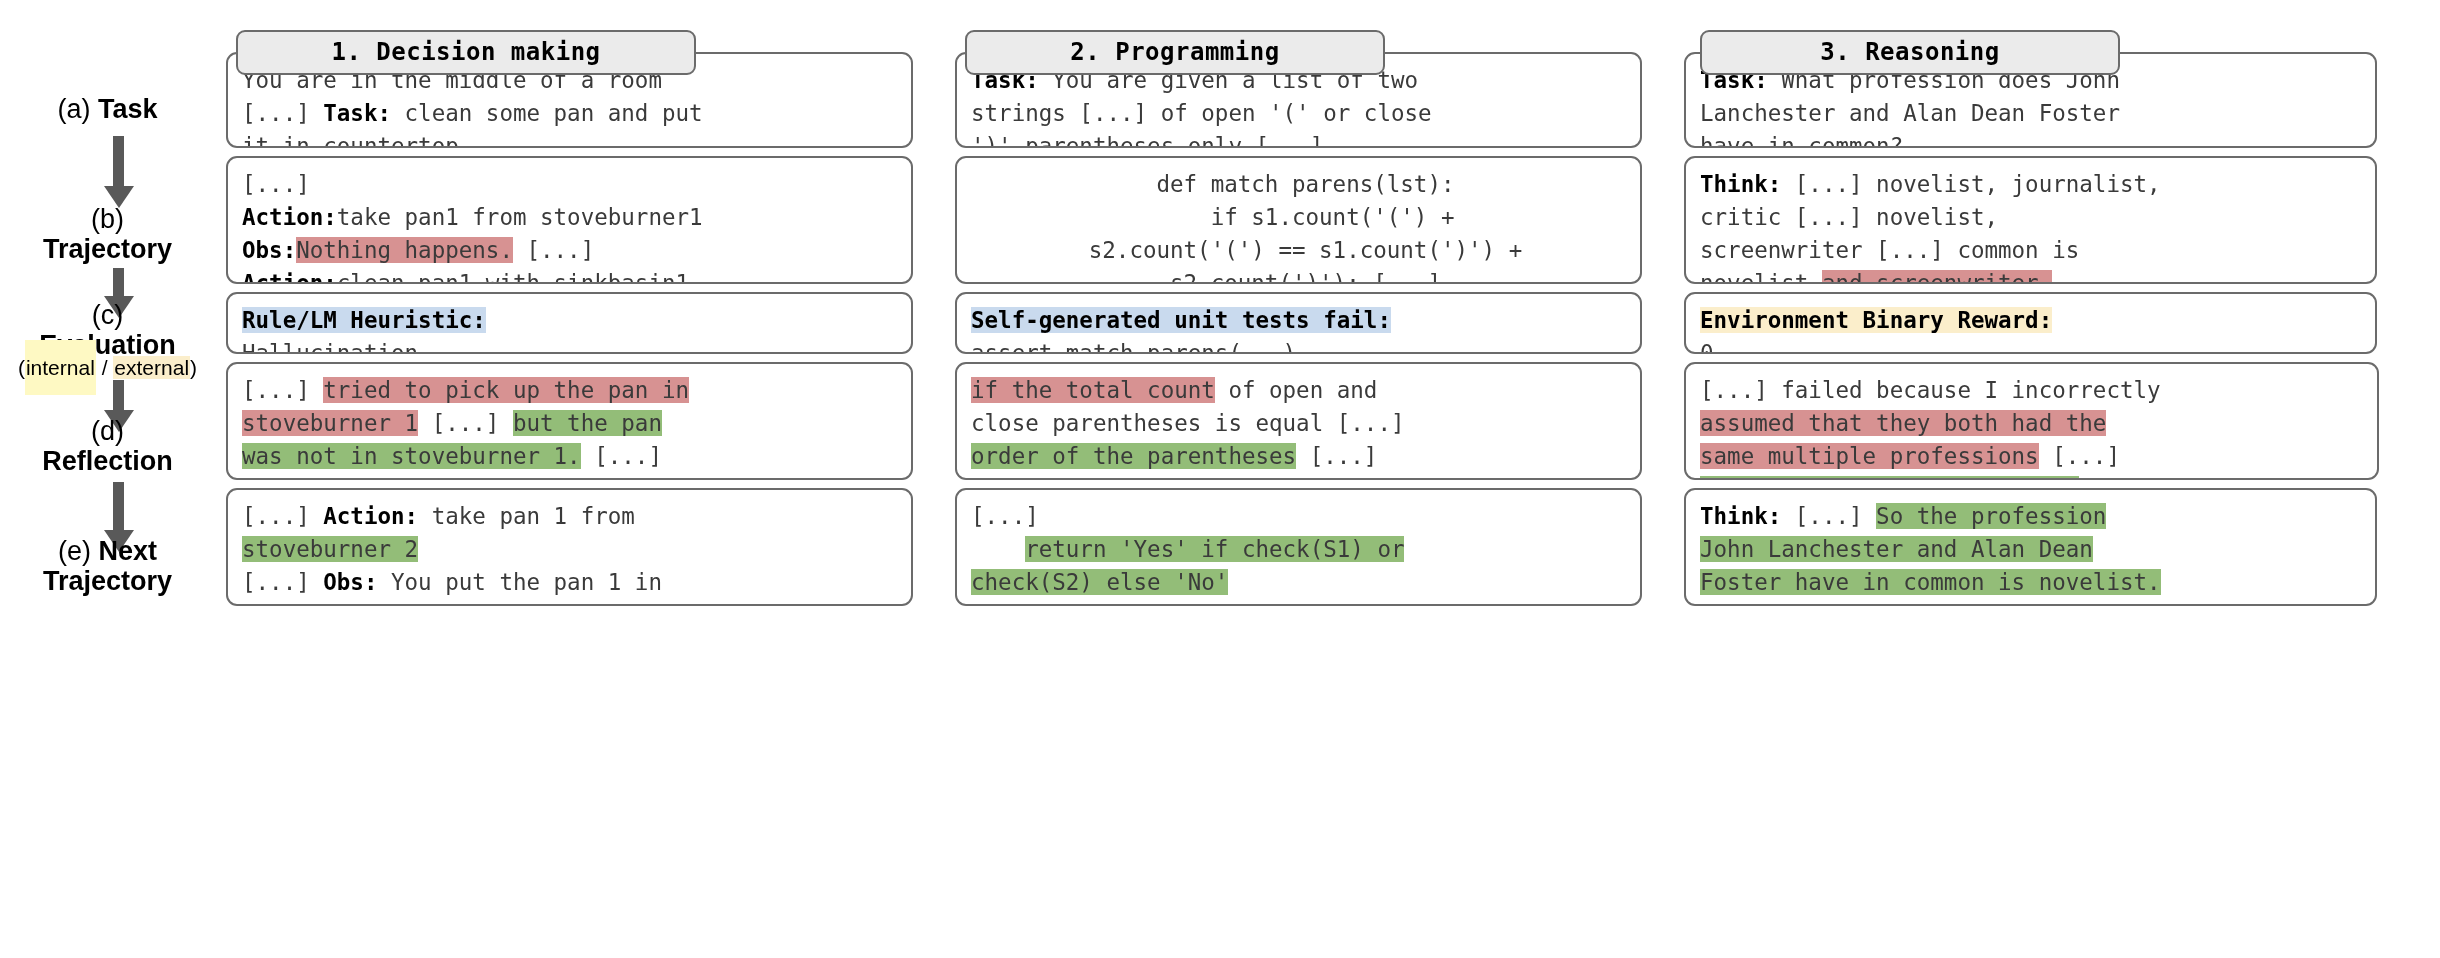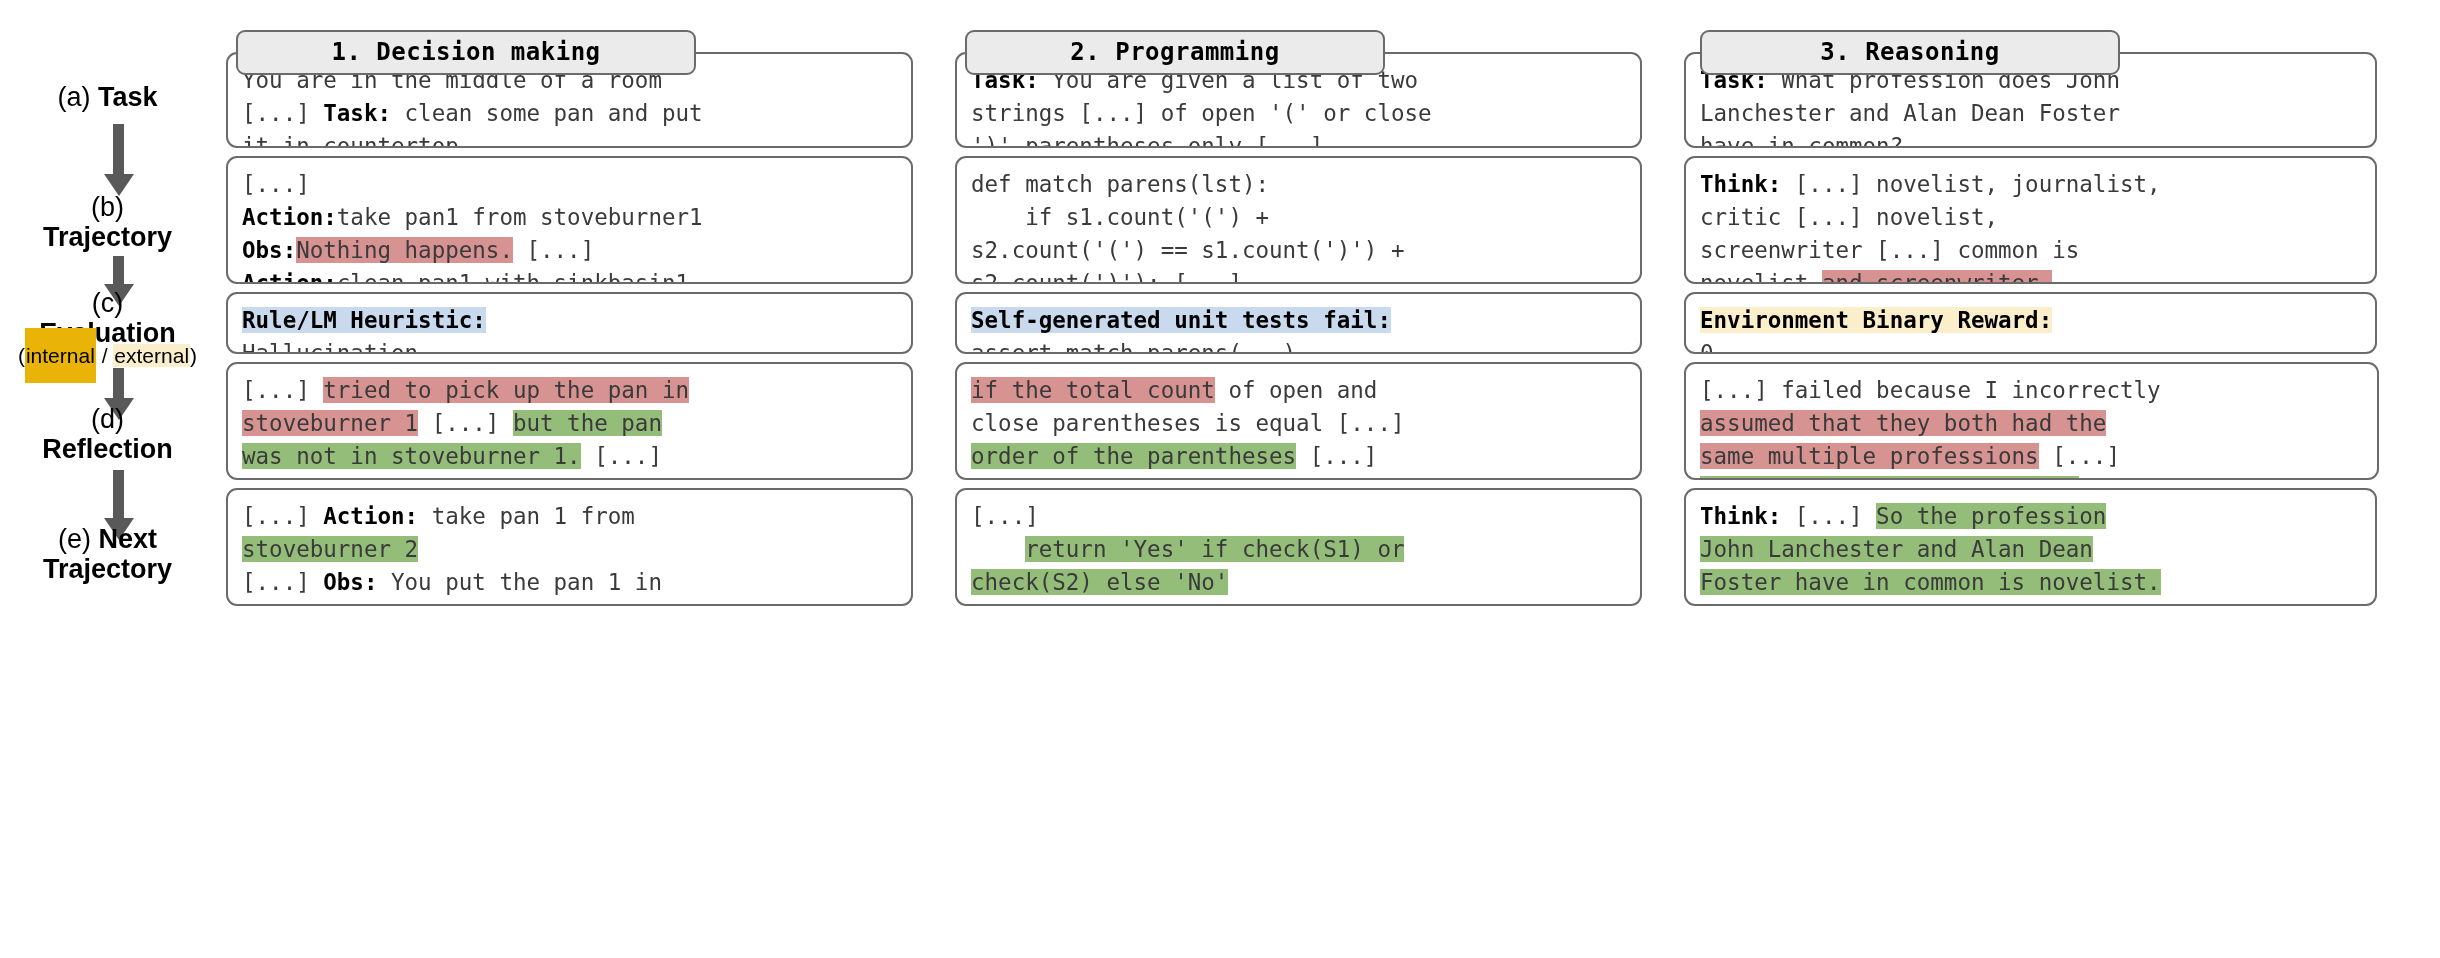--- a/index.html
+++ b/index.html
@@ -16,21 +16,21 @@
 
   #figure {
     position: relative;
     width: 2440px;
     height: 958px;
   }
 
   
   .rail {
     position: absolute;
-    left: 0; top: 0;
+    left: 0; top: 12px;
     width: 215px;
     height: 714px;
   }
   .rail-label {
     position: absolute;
     width: 215px;
     text-align: center;
     font-family: "Liberation Sans", sans-serif;
     font-size: 27px;
     line-height: 1.12;
@@ -38,21 +38,21 @@
   }
   .rail-label .bold { font-weight: bold; }
   .rail-sub {
     position: absolute;
     width: 215px;
     text-align: center;
     font-size: 21px;
     color: #000;
     white-space: nowrap;
   }
-  .hl-int { background: #eab308; padding: 16px 1px; }
+  .hl-int { background: #fef9c3; padding: 16px 1px; }
   .hl-ext { background: #fbeecb; padding: 0 1px; }
 
   
   .arrow {
     position: absolute;
     left: 104px;
     width: 30px;
   }
   .arrow .shaft {
     position: absolute;
@@ -189,21 +189,21 @@
   <div class="col col-1">
     <div class="box row-a" style="width:687px;"><span class="ln"><span>You are in the middle of a room</span></span><span class="ln"><span>[...] </span><b>Task:</b><span> clean some pan and put</span></span><span class="ln"><span>it in countertop.</span></span></div>
     <div class="box row-b" style="width:687px;"><span class="ln"><span>[...]</span></span><span class="ln"><b>Action:</b><span>take pan1 from stoveburner1</span></span><span class="ln"><b>Obs:</b><span class="r">Nothing happens.</span><span> [...]</span></span><span class="ln"><b>Action:</b><span>clean pan1 with sinkbasin1</span></span></div>
     <div class="box row-c" style="width:687px;"><span class="ln"><b class="b">Rule/LM Heuristic:</b></span><span class="ln"><span>Hallucination.</span></span></div>
     <div class="box row-d" style="width:687px;"><span class="ln"><span>[...] </span><span class="r">tried to pick up the pan in</span></span><span class="ln"><span class="r">stoveburner 1</span><span> [...] </span><span class="g">but the pan</span></span><span class="ln"><span class="g">was not in stoveburner 1.</span><span> [...]</span></span></div>
     <div class="box row-e" style="width:687px;"><span class="ln"><span>[...] </span><b>Action:</b><span> take pan 1 from</span></span><span class="ln"><span class="g">stoveburner 2</span></span><span class="ln"><span>[...] </span><b>Obs:</b><span> You put the pan 1 in</span></span><span class="ln"><span>countertop 1.</span></span></div>
   </div>
 
   <div class="col col-2">
     <div class="box row-a" style="width:687px;"><span class="ln"><b>Task:</b><span> You are given a list of two</span></span><span class="ln"><span>strings [...] of open '(' or close</span></span><span class="ln"><span>')' parentheses only [...]</span></span></div>
-    <div class="box row-b" style="width:687px;"><span class="ln"><span>def match parens(lst):</span></span><span class="ln"><span>    if s1.count('(') +</span></span><span class="ln"><span>s2.count('(') == s1.count(')') +</span></span><span class="ln"><span>s2.count(')'): [...]</span></span></div>
+    <div class="box row-b" style="width:687px;text-align:center;"><span class="ln"><span>def match parens(lst):</span></span><span class="ln"><span>    if s1.count('(') +</span></span><span class="ln"><span>s2.count('(') == s1.count(')') +</span></span><span class="ln"><span>s2.count(')'): [...]</span></span></div>
     <div class="box row-c" style="width:687px;"><span class="ln"><b class="b">Self-generated unit tests fail:</b></span><span class="ln"><span>assert match_parens(...)</span></span></div>
     <div class="box row-d" style="width:687px;"><span class="ln"><span class="r">if the total count</span><span> of open and</span></span><span class="ln"><span>close parentheses is equal [...]</span></span><span class="ln"><span class="g">order of the parentheses</span><span> [...]</span></span></div>
     <div class="box row-e" style="width:687px;"><span class="ln"><span>[...]</span></span><span class="ln"><span>    </span><span class="g">return 'Yes' if check(S1) or</span></span><span class="ln"><span class="g">check(S2) else 'No'</span></span></div>
   </div>
 
   <div class="col col-3">
     <div class="box row-a" style="width:693px;"><span class="ln"><b>Task:</b><span> What profession does John</span></span><span class="ln"><span>Lanchester and Alan Dean Foster</span></span><span class="ln"><span>have in common?</span></span></div>
     <div class="box row-b" style="width:693px;"><span class="ln"><b>Think:</b><span> [...] novelist, journalist,</span></span><span class="ln"><span>critic [...] novelist,</span></span><span class="ln"><span>screenwriter [...] common is</span></span><span class="ln"><span>novelist </span><span class="r">and screenwriter.</span></span></div>
     <div class="box row-c" style="width:693px;"><span class="ln"><b class="y">Environment Binary Reward:</b></span><span class="ln"><span>0</span></span></div>
     <div class="box row-d" style="width:695px;"><span class="ln"><span>[...] failed because I incorrectly</span></span><span class="ln"><span class="r">assumed that they both had the</span></span><span class="ln"><span class="r">same multiple professions</span><span> [...]</span></span><span class="ln"><span class="g">accurately identifying their</span></span></div>

